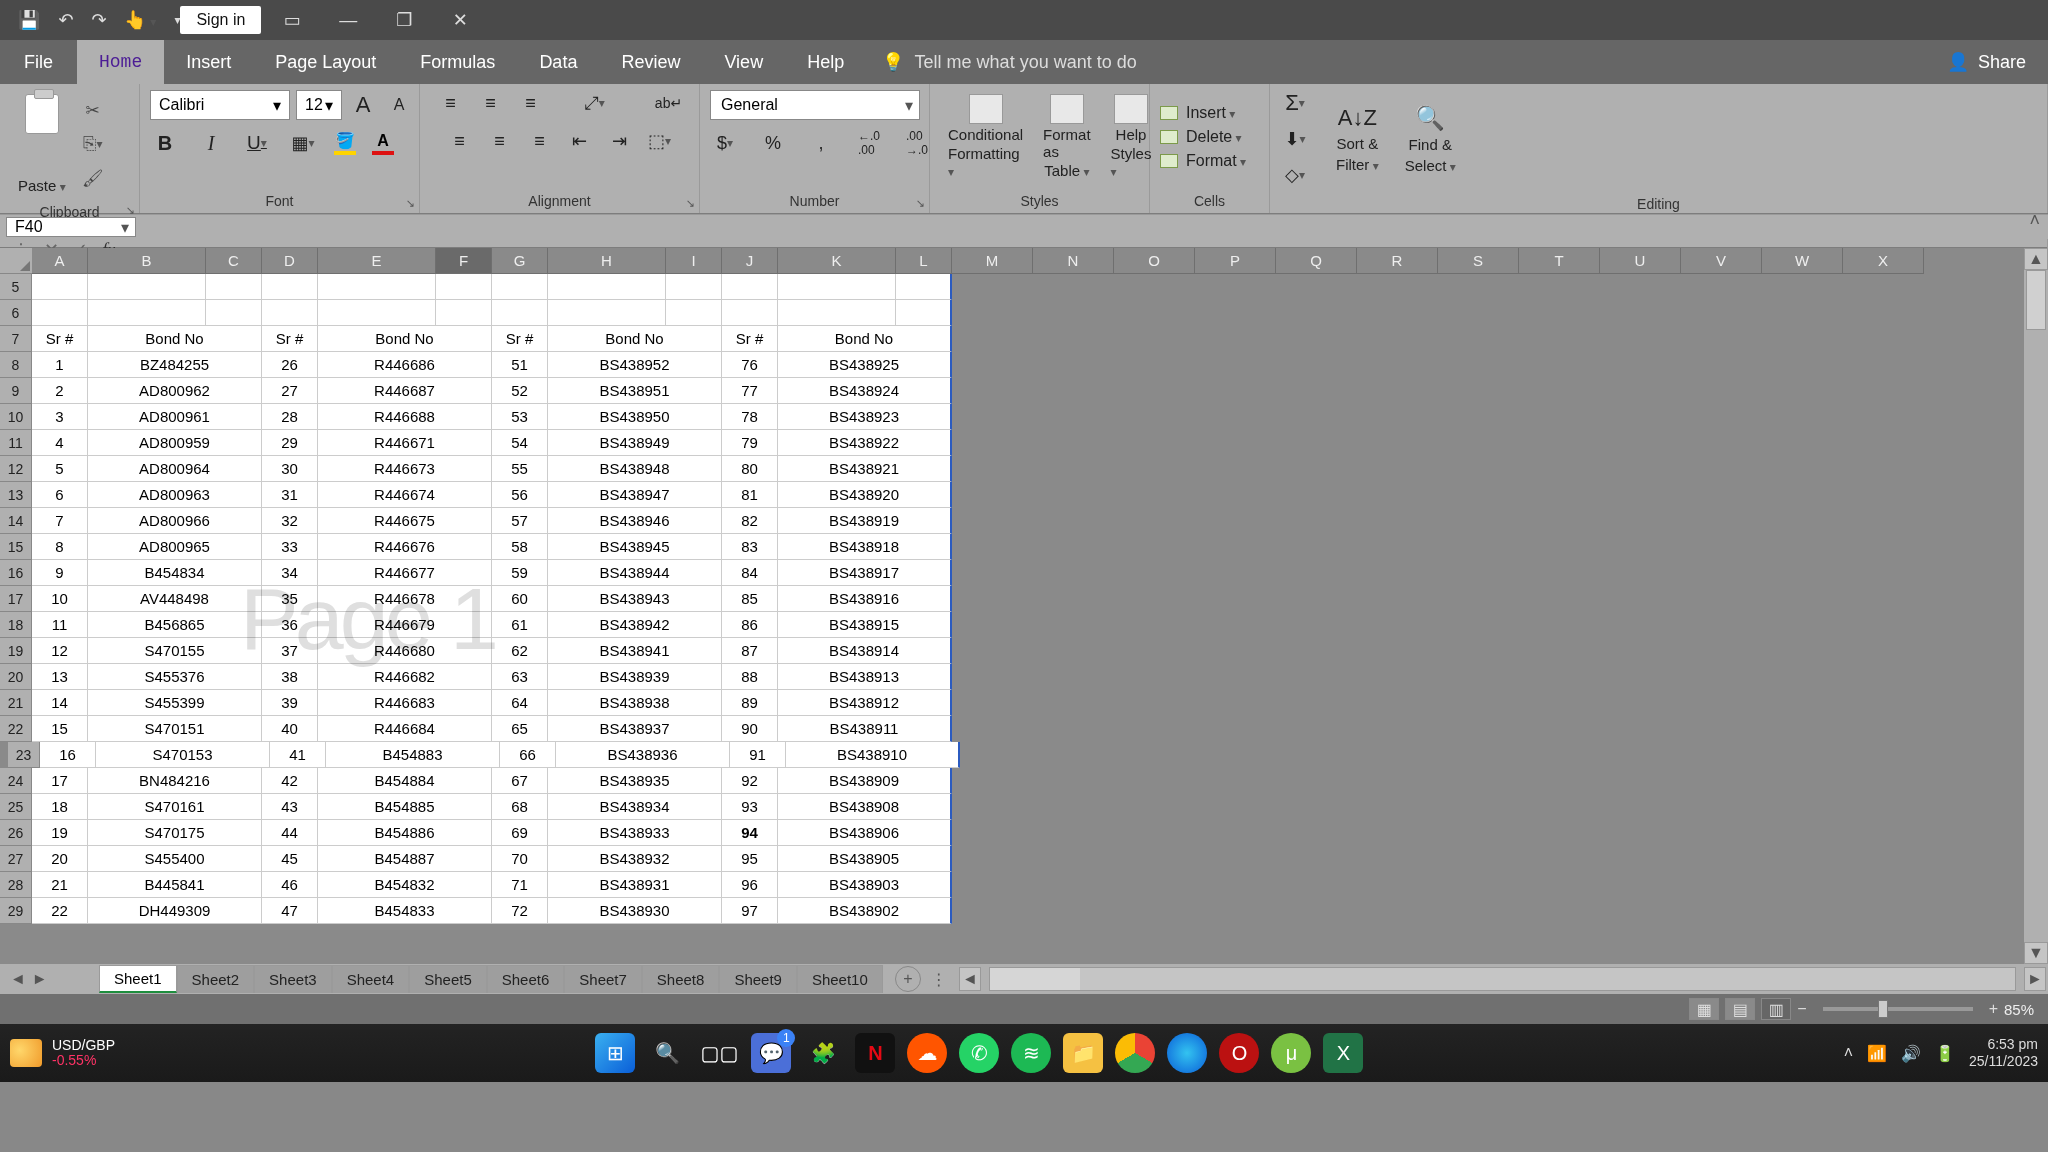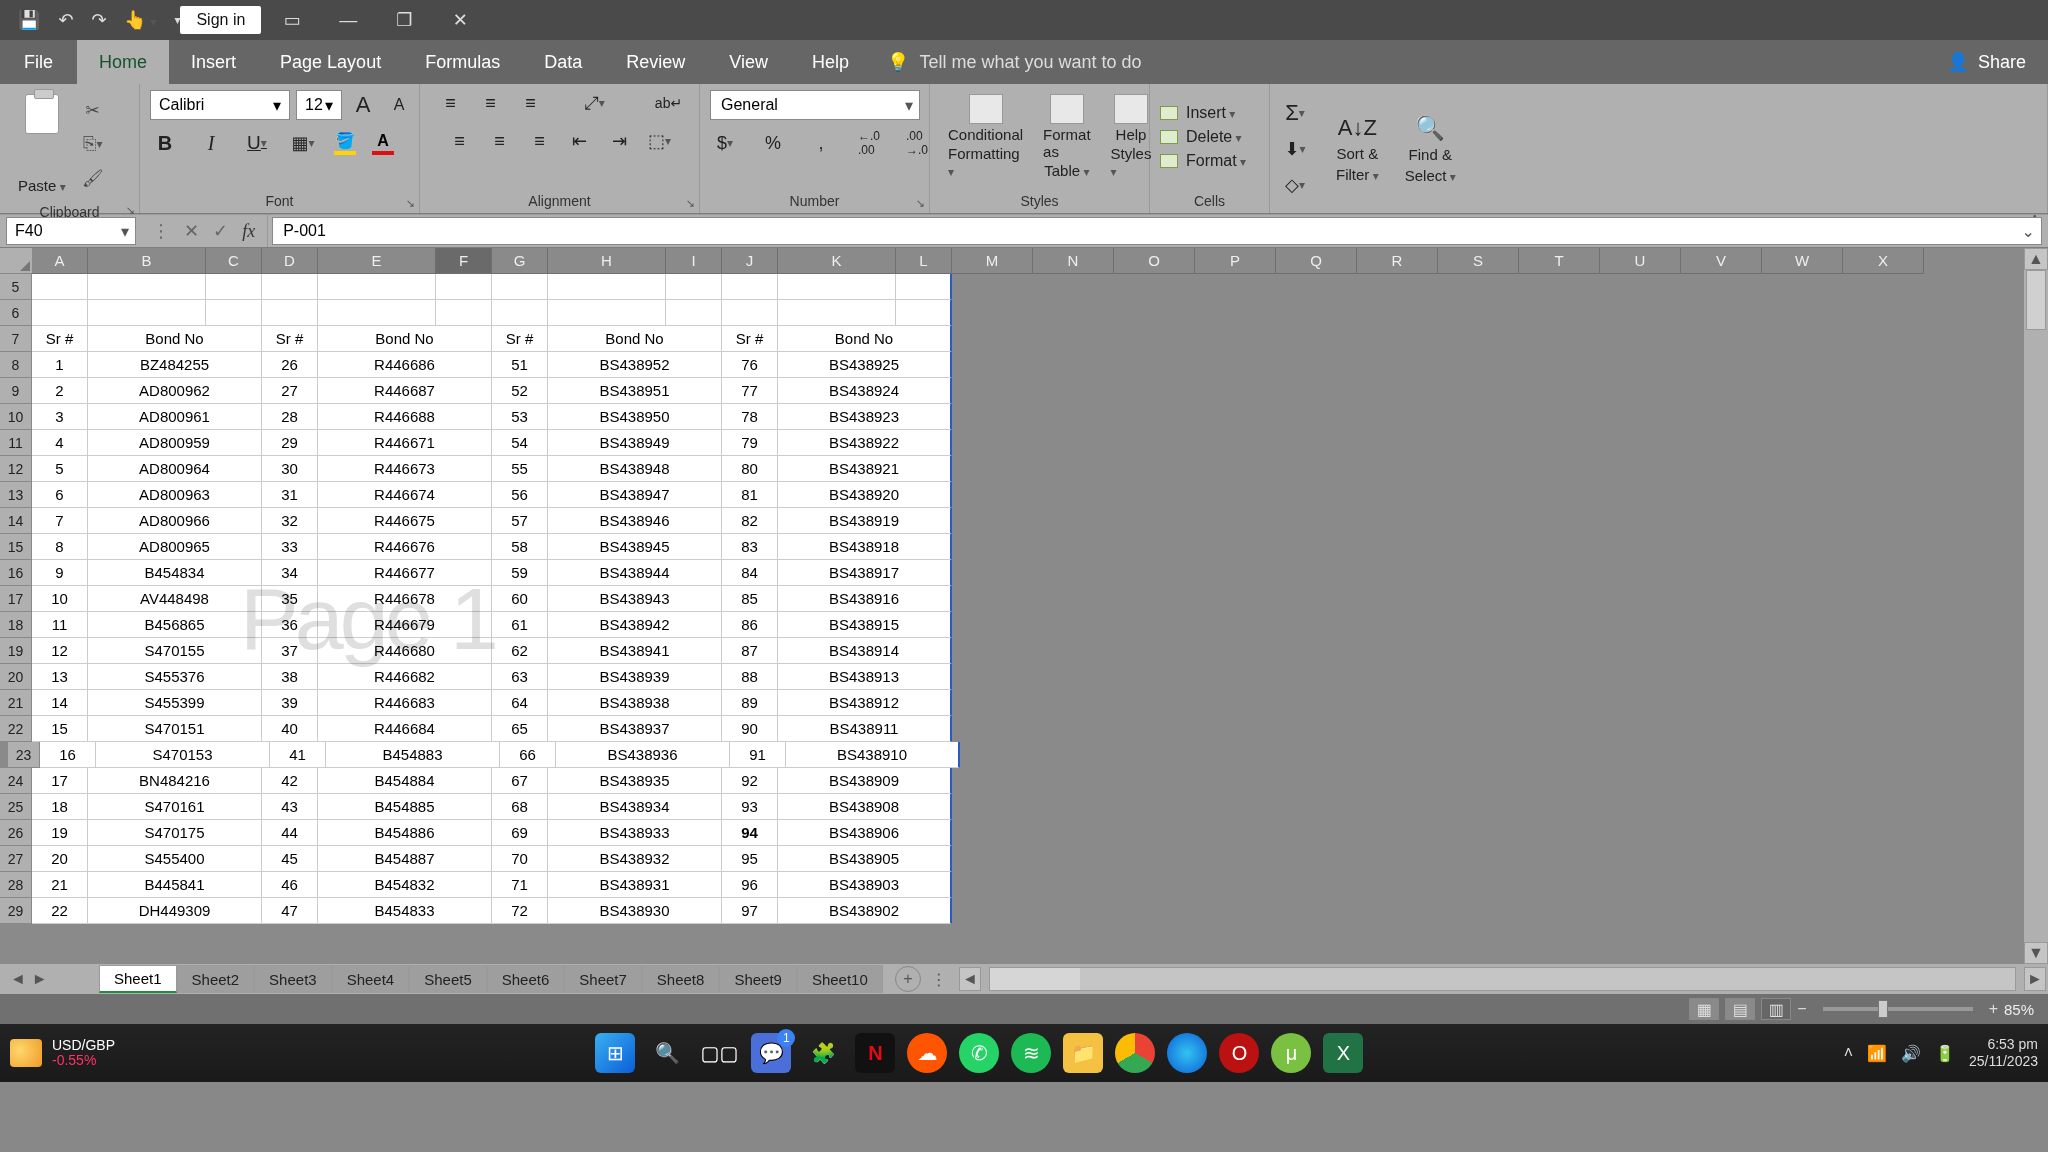--- a/index.html
+++ b/index.html
@@ -11,21 +11,21 @@
 .titlebar-left .qat-btn { color: #ddd; font-size: 18px; cursor: pointer; }
 .titlebar-center { flex: 1; text-align: center; font-size: 17px; }
 .titlebar-right { display: flex; align-items: center; gap: 6px; padding-right: 10px; }
 .signin-btn { background: #fff; color: #111; padding: 5px 16px; border-radius: 2px; font-size: 16px; }
 .tb-icon { width: 50px; height: 40px; display: flex; align-items: center; justify-content: center; color: #ddd; font-size: 18px; }
 
 
 .ribbon-tabs { height: 44px; background: #666; display: flex; align-items: stretch; color: #fff; font-size: 18px; }
 .ribbon-tab { padding: 0 22px; display: flex; align-items: center; cursor: pointer; }
 .ribbon-tab.file { padding: 0 24px; }
-.ribbon-tab.active { background: #b0b0b0; color: #14532d; }
+.ribbon-tab.active { background: #b0b0b0; color: #4c1d95; font-family: Liberation Mono, monospace; }
 .tellme { flex: 1; display: flex; align-items: center; padding-left: 16px; color: #ddd; gap: 10px; }
 .tellme .bulb { font-size: 18px; }
 .share-area { display: flex; align-items: center; padding: 0 22px; color: #fff; gap: 8px; }
 
 
 .ribbon-body { height: 130px; background: #b0b0b0; display: flex; align-items: stretch; border-bottom: 1px solid #7d7d7d; }
 .ribbon-group { display: flex; flex-direction: column; border-right: 1px solid #9a9a9a; }
 .rg-content { flex: 1; display: flex; align-items: center; padding: 6px 10px; gap: 8px; }
 .rg-label { height: 24px; font-size: 14px; color: #333; text-align: center; display: flex; align-items: center; justify-content: center; padding: 0 6px; position: relative; }
 .rg-label .dlg { position: absolute; right: 4px; bottom: 3px; font-size: 11px; color: #555; }
@@ -62,21 +62,21 @@
 
 .cells-rows { display: flex; flex-direction: column; gap: 6px; font-size: 16px; color: #222; }
 .cells-rows .r { display: flex; align-items: center; gap: 8px; }
 .cellicon { width: 18px; height: 14px; border: 1px solid #7C9A4A; background: #dfeccd; }
 
 .editing-btns { display: flex; flex-direction: column; gap: 4px; align-items: center; font-size: 15px; color: #222; }
 
 .collapse-ribbon { position: absolute; right: 8px; top: 210px; color: #555; font-size: 18px; }
 
 
-.formula-bar { height: 34px; background: #b0b0b0; display: flex; border-top: 1px solid #9a9a9a; border-bottom: 1px solid #7d7d7d; }
+.formula-bar { height: 34px; background: #b0b0b0; display: flex; border-top: 1px solid #9a9a9a; border-bottom: 1px solid #7d7d7d; flex-direction: column; }
 .name-box { width: 130px; background: #fff; border: 1px solid #888; display: flex; align-items: center; padding: 0 8px; font-size: 16px; margin: 2px 4px 2px 6px; position: relative; }
 .name-box::after { content: "▾"; position: absolute; right: 6px; color: #555; }
 .fb-btns { display: flex; align-items: center; gap: 14px; padding: 0 12px; color: #666; font-size: 18px; border-right: 1px solid #9a9a9a; }
 .fx { font-style: italic; font-family: Georgia, serif; color: #333; }
 .formula-input { flex: 1; background: #fff; border: 1px solid #888; margin: 2px 6px 2px 4px; display: flex; align-items: center; padding: 0 10px; font-size: 16px; position: relative; }
 .formula-input .expand { position: absolute; right: 6px; color: #555; }
 
 
 .sheet-area { background: #8a8a8a; height: 716px; display: flex; position: relative; }
 .selall { height: 26px; border-bottom: 1px solid #888; background: #b0b0b0; position: relative; }
@@ -330,20 +330,23 @@
         <span style="font-size:22px;">A↓Z</span>
         <span>Sort &amp;</span>
         <span class="dropdown-caret">Filter</span>
       </div>
       <div class="editing-btns">
         <span style="font-size:24px;">🔍</span>
         <span>Find &amp;</span>
         <span class="dropdown-caret">Select</span>
       </div>
     </div>
+    <div class="rg-label">
+        <span>Editing</span>
+      </div>
   </div>
 </div>
 <span class="collapse-ribbon">˄</span>
 
 <div class="formula-bar">
   <div class="name-box">
       <span>F40</span>
     </div>
   <div class="fb-btns">
     <span>⋮</span>

